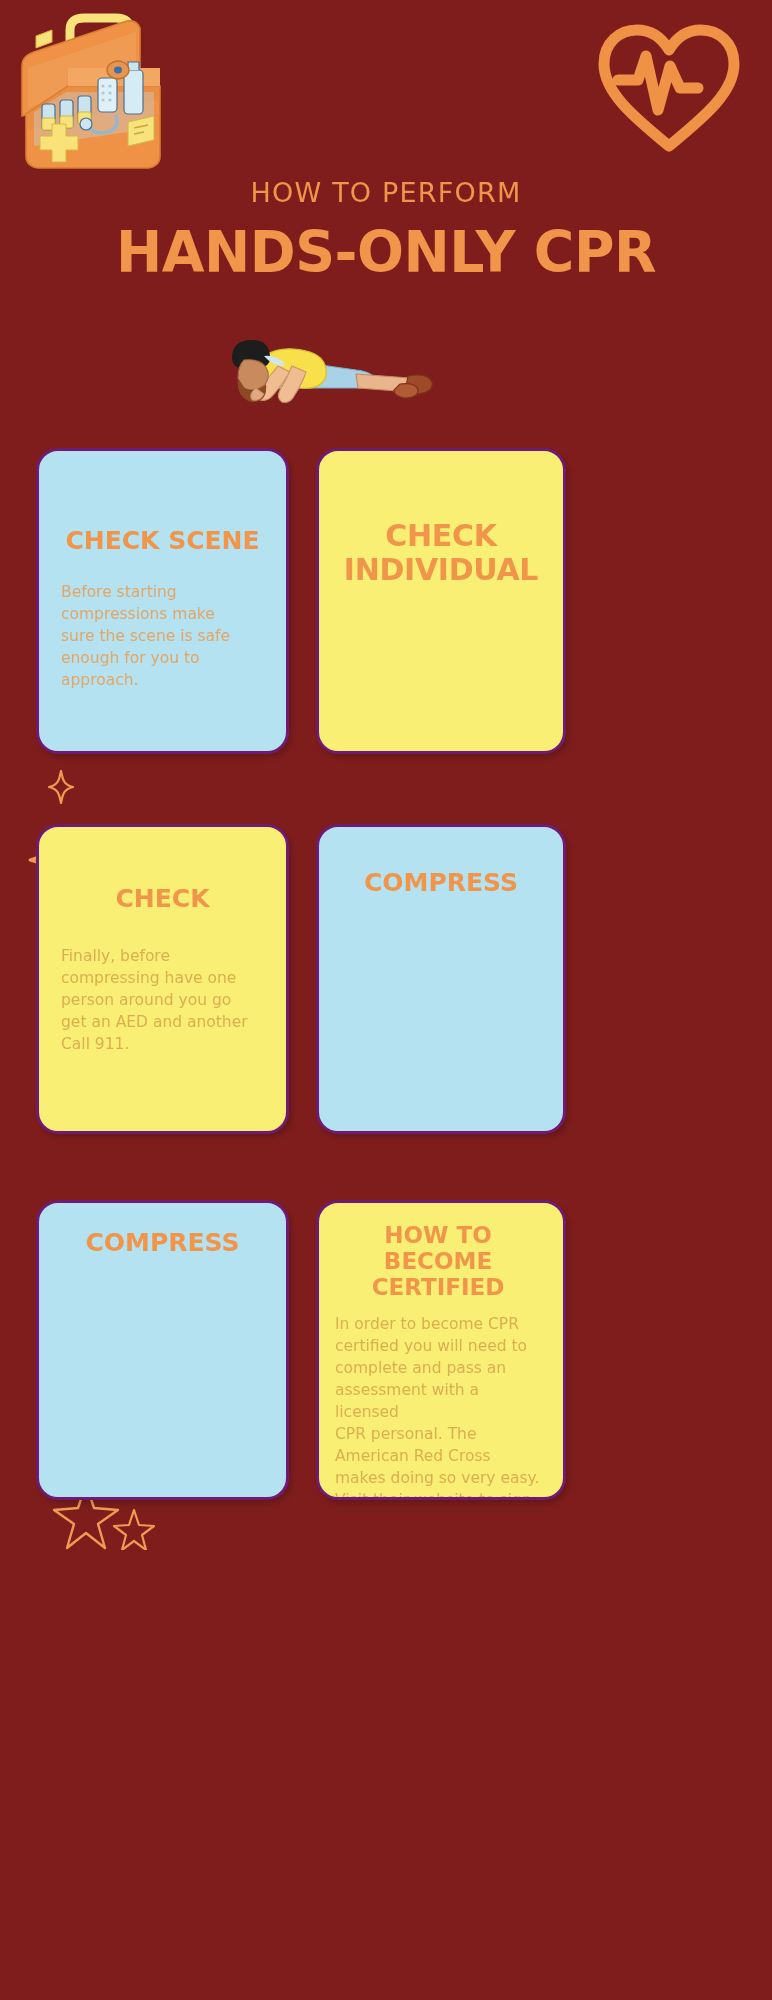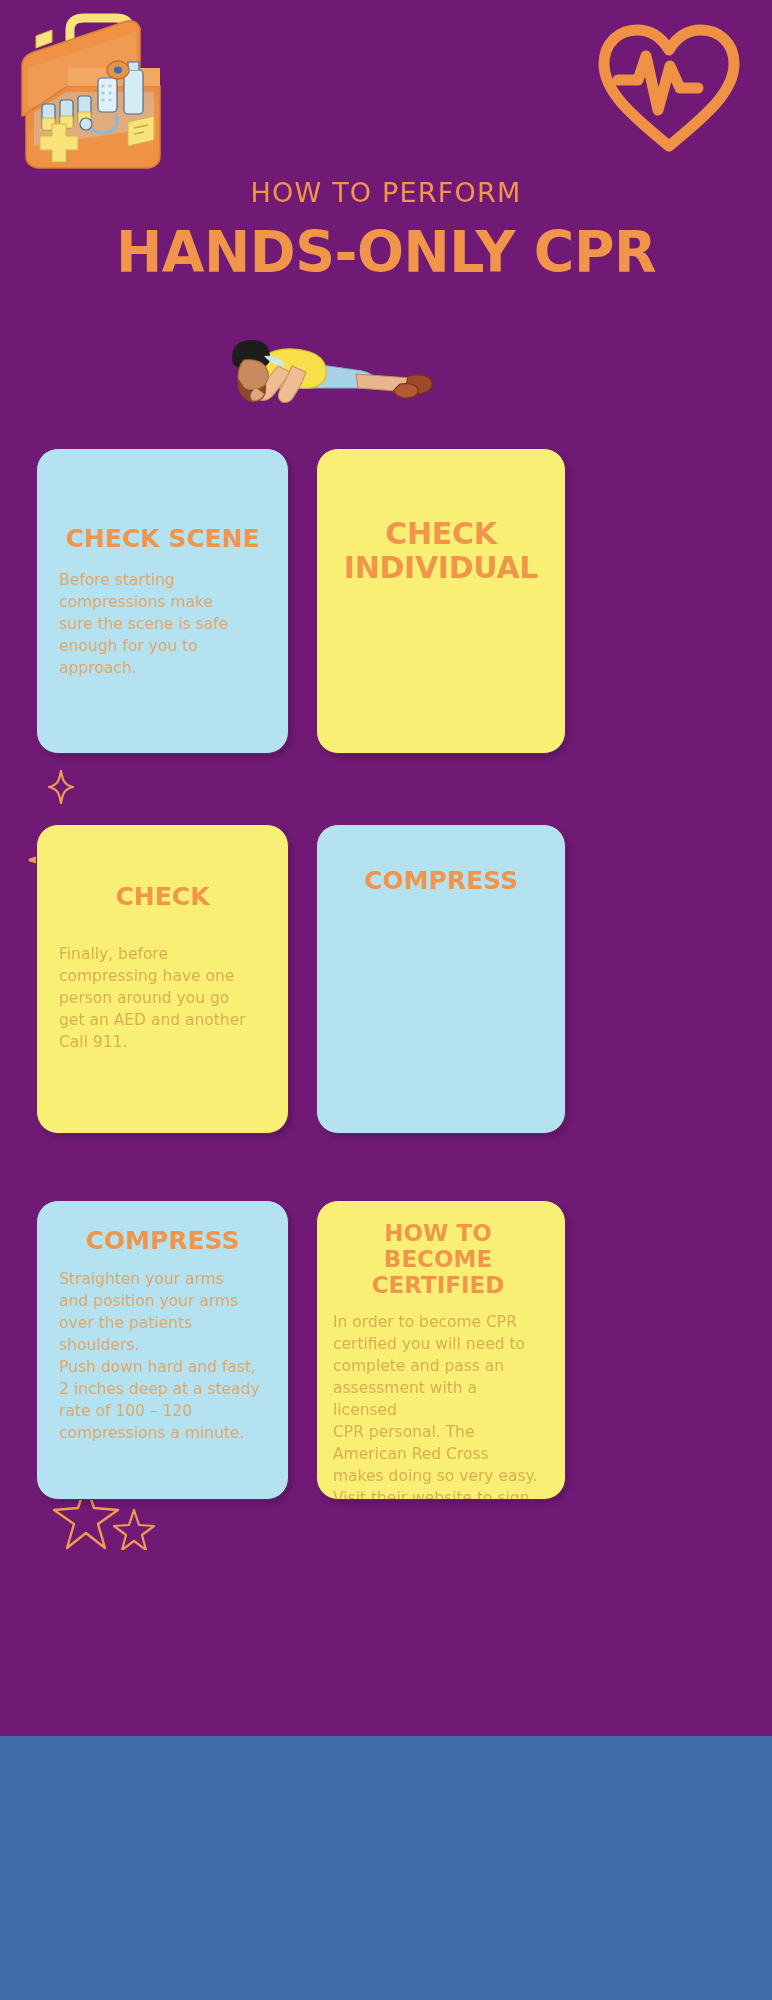--- a/index.html
+++ b/index.html
@@ -12,22 +12,22 @@
 
   body {
     background: #3f6daa;
     font-family: "Liberation Sans", sans-serif;
     position: relative;
   }
 
   #poster {
     position: relative;
     width: 772px;
-    height: 1736px;
-    background: #701a75;
+    height: 2000px;
+    background: #7f1d1d;
     overflow: hidden;
   }
 
   
   #firstaid-kit {
     position: absolute;
     left: 8px;
     top: 8px;
     width: 200px;
     height: 170px;
@@ -76,21 +76,21 @@
     left: 160px;
     top: 332px;
     width: 280px;
     height: 92px;
   }
 
   
   .card {
     position: absolute;
     border-radius: 22px;
-    border: 1px solid #701a75;
+    border: 3px solid #701a75;
     box-shadow: 3px 4px 5px rgba(0,0,0,0.17);
     padding: 0 22px;
     overflow: hidden;
   }
   .card.blue   { background: #b4e2f0; }
   .card.yellow { background: #f9ef74; }
 
   .card-title {
     font-family: "DejaVu Sans", sans-serif;
     font-weight: bold;
@@ -122,21 +122,21 @@
   #card-compress-2       { left: 36px;  top: 1200px; width: 253px; height: 300px; }
   #card-certified        { left: 316px; top: 1200px; width: 250px; height: 300px; padding-left: 16px; }
 
   #card-check-scene      .card-title { margin-top: 76px; }
   #card-check-individual .card-title { margin-top: 68px; }
   #card-call             .card-title { margin-top: 58px; }
   #card-compress-1       .card-title { margin-top: 42px; }
   #card-compress-2       .card-title { margin-top: 26px; }
   #card-certified        .card-title { margin-top: 20px; }
 
-  #card-check-scene .card-body   { margin-top: 16px; }
+  #card-check-scene .card-body   { margin-top: 26px; }
   #card-call        .card-body   { margin-top: 32px; }
 
   
   .sparkle { position: absolute; }
   #sparkle-small  { left: 48px;  top: 770px;  width: 26px; height: 34px; }
   #sparkle-large  { left: 28px;  top: 826px;  width: 52px; height: 68px; }
   #stars-bottom   { left: 52px;  top: 1480px; width: 110px; height: 70px; }
 </style>
 </head>
 <body>
@@ -282,28 +282,20 @@
 get an AED and another
 Call 911.</div>
   </div>
 
   <div class="card blue" id="card-compress-1">
     <div class="card-title">COMPRESS</div>
   </div>
 
   <div class="card blue" id="card-compress-2">
     <div class="card-title">COMPRESS</div>
-    <div class="card-body">Straighten your arms
-and position your arms
-over the patients
-shoulders.
-Push down hard and fast,
-2 inches deep at a steady
-rate of 100 – 120
-compressions a minute.</div>
   </div>
 
   <div class="card yellow" id="card-certified">
     <div class="card-title small" style="white-space:pre-line;">HOW TO BECOME
 CERTIFIED</div>
     <div class="card-body">In order to become CPR
 certified you will need to
 complete and pass an
 assessment with a licensed
 CPR personal. The

